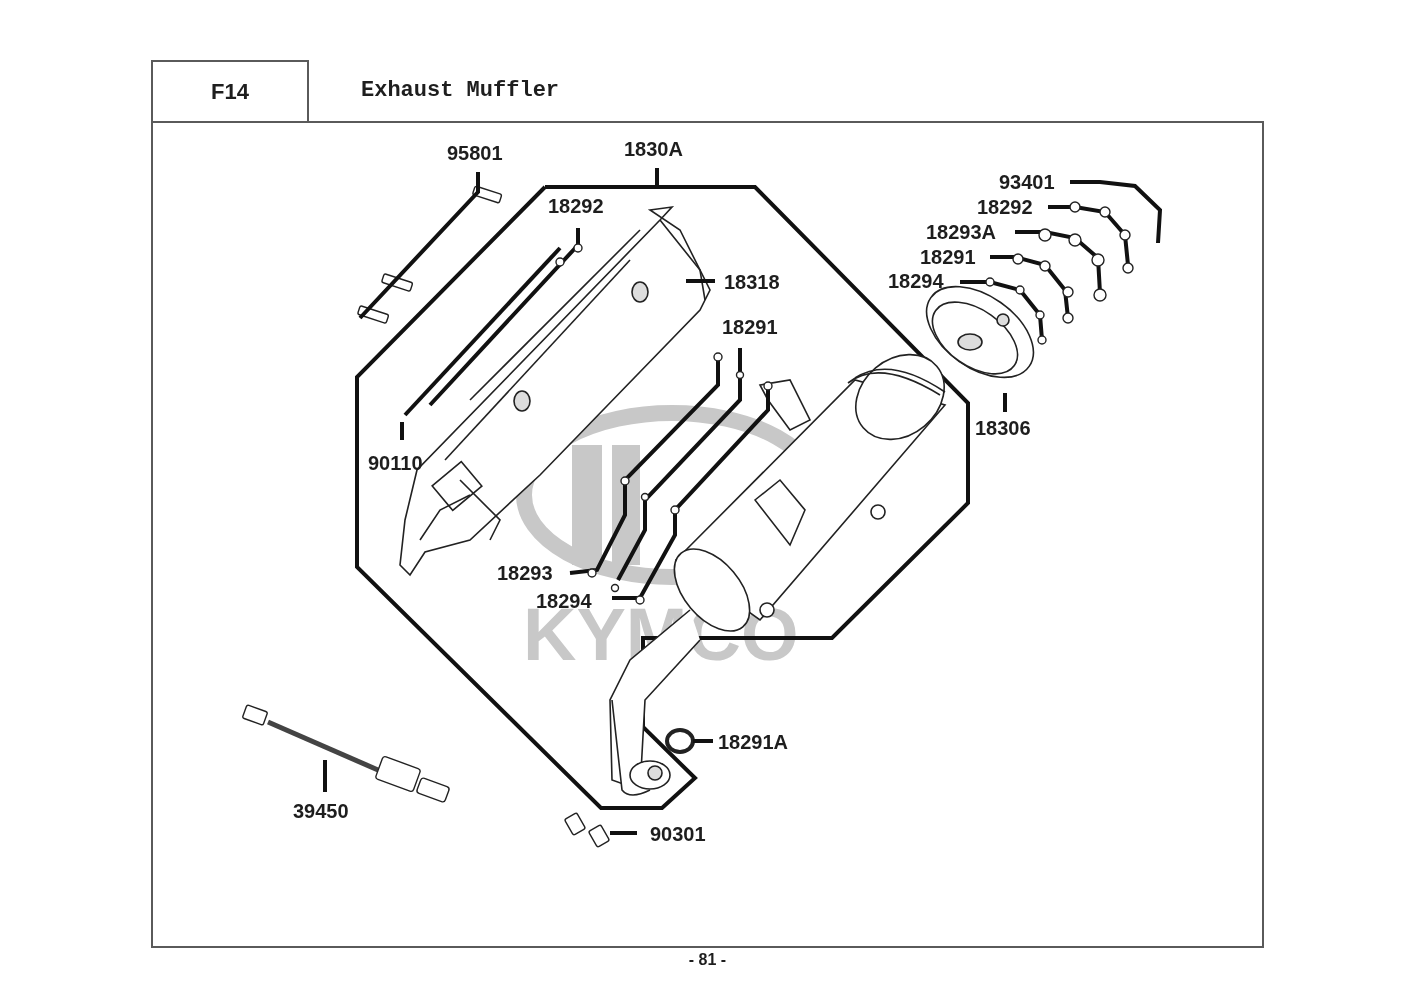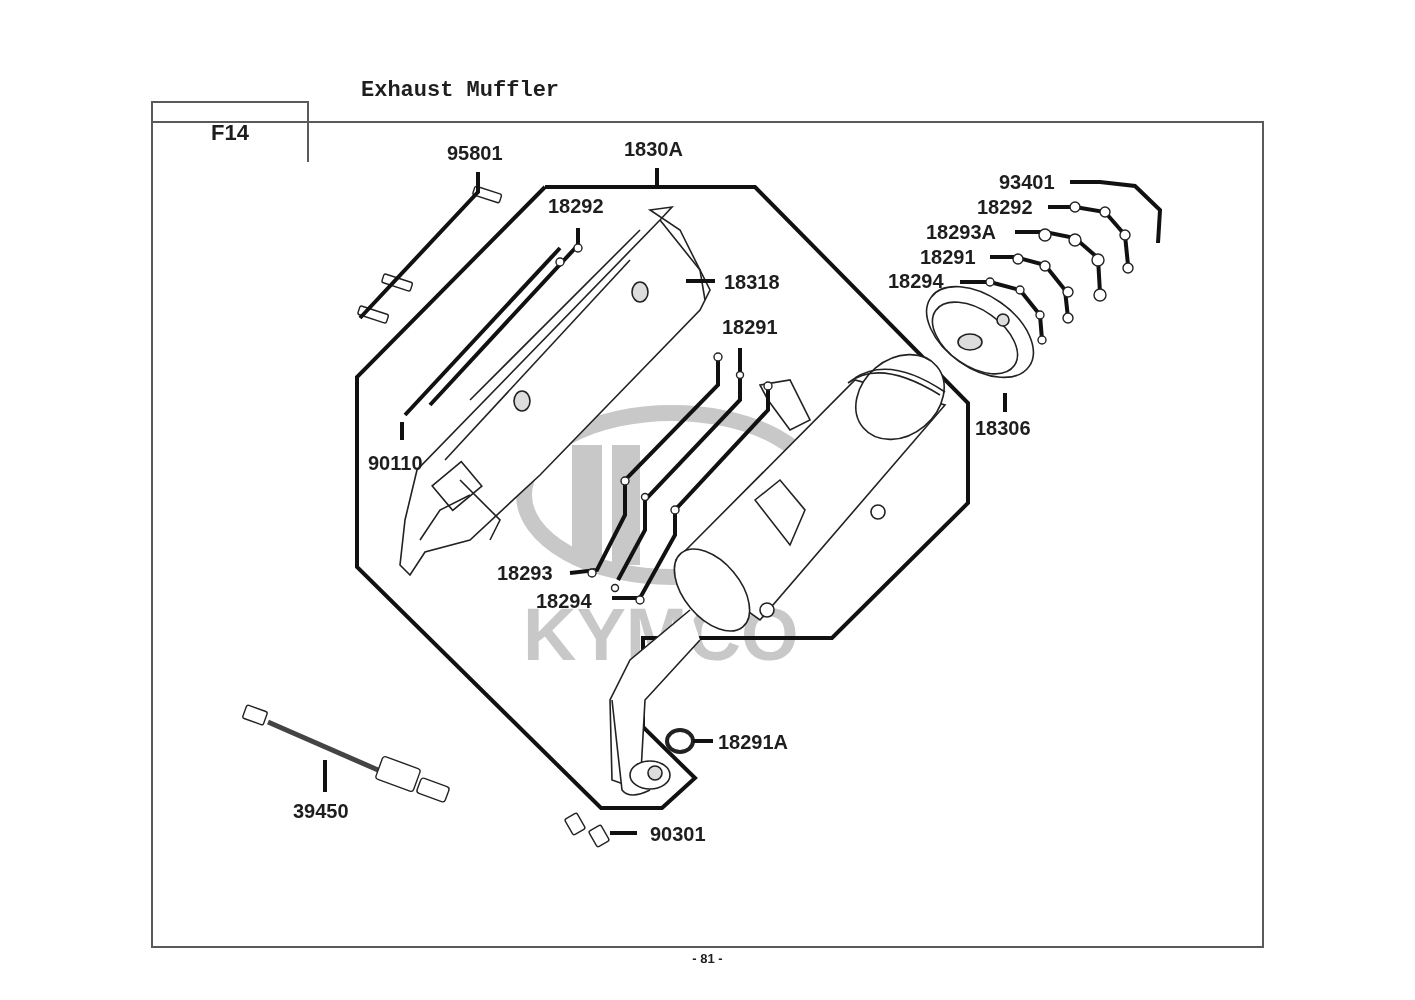--- a/index.html
+++ b/index.html
@@ -2,29 +2,29 @@
 <html><head>
 <meta charset="utf-8">
 <style>
   html, body { margin: 0; padding: 0; background: #ffffff; }
   body { width: 1415px; height: 1000px; position: relative; overflow: hidden;
          font-family: "Liberation Sans", sans-serif; color: #1e1e1e; }
   .header-row { position: absolute; left: 151px; top: 60px; width: 1112px; height: 62px; }
   .code-cell { position: absolute; left: 0; top: 0; width: 158px; height: 61px;
                border: 2px solid #5a5a5a; border-bottom: none; box-sizing: border-box;
                display: flex; align-items: center; justify-content: center;
-               font-weight: bold; font-size: 22px; margin-top: 41px; }
+               font-weight: bold; font-size: 22px; }
   .title-cell { position: absolute; left: 210px; top: 0; height: 61px;
                 display: flex; align-items: center;
                 font-weight: bold; font-size: 22px; font-family: Liberation Mono, monospace; }
   .frame { position: absolute; left: 151px; top: 121px; width: 1113px; height: 827px;
            border: 2px solid #5a5a5a; box-sizing: border-box; }
   .diagram { position: absolute; left: 0; top: 0; width: 1415px; height: 1000px; }
   .page-number { position: absolute; left: 0; width: 1415px; top: 951px; text-align: center;
-                 font-weight: bold; font-size: 13px; }
+                 font-weight: bold; font-size: 16px; }
   svg text.lbl { font-family: "Liberation Sans", sans-serif; font-weight: bold; font-size: 20px; fill: #1e1e1e; }
   svg text.wm { font-family: "Liberation Sans", sans-serif; font-weight: bold; font-size: 74px; fill: #c8c8c8; }
 </style>
 </head>
 <body>
 
 <div class="header-row">
   <div class="code-cell">F14</div>
   <div class="title-cell">Exhaust Muffler</div>
 </div>

